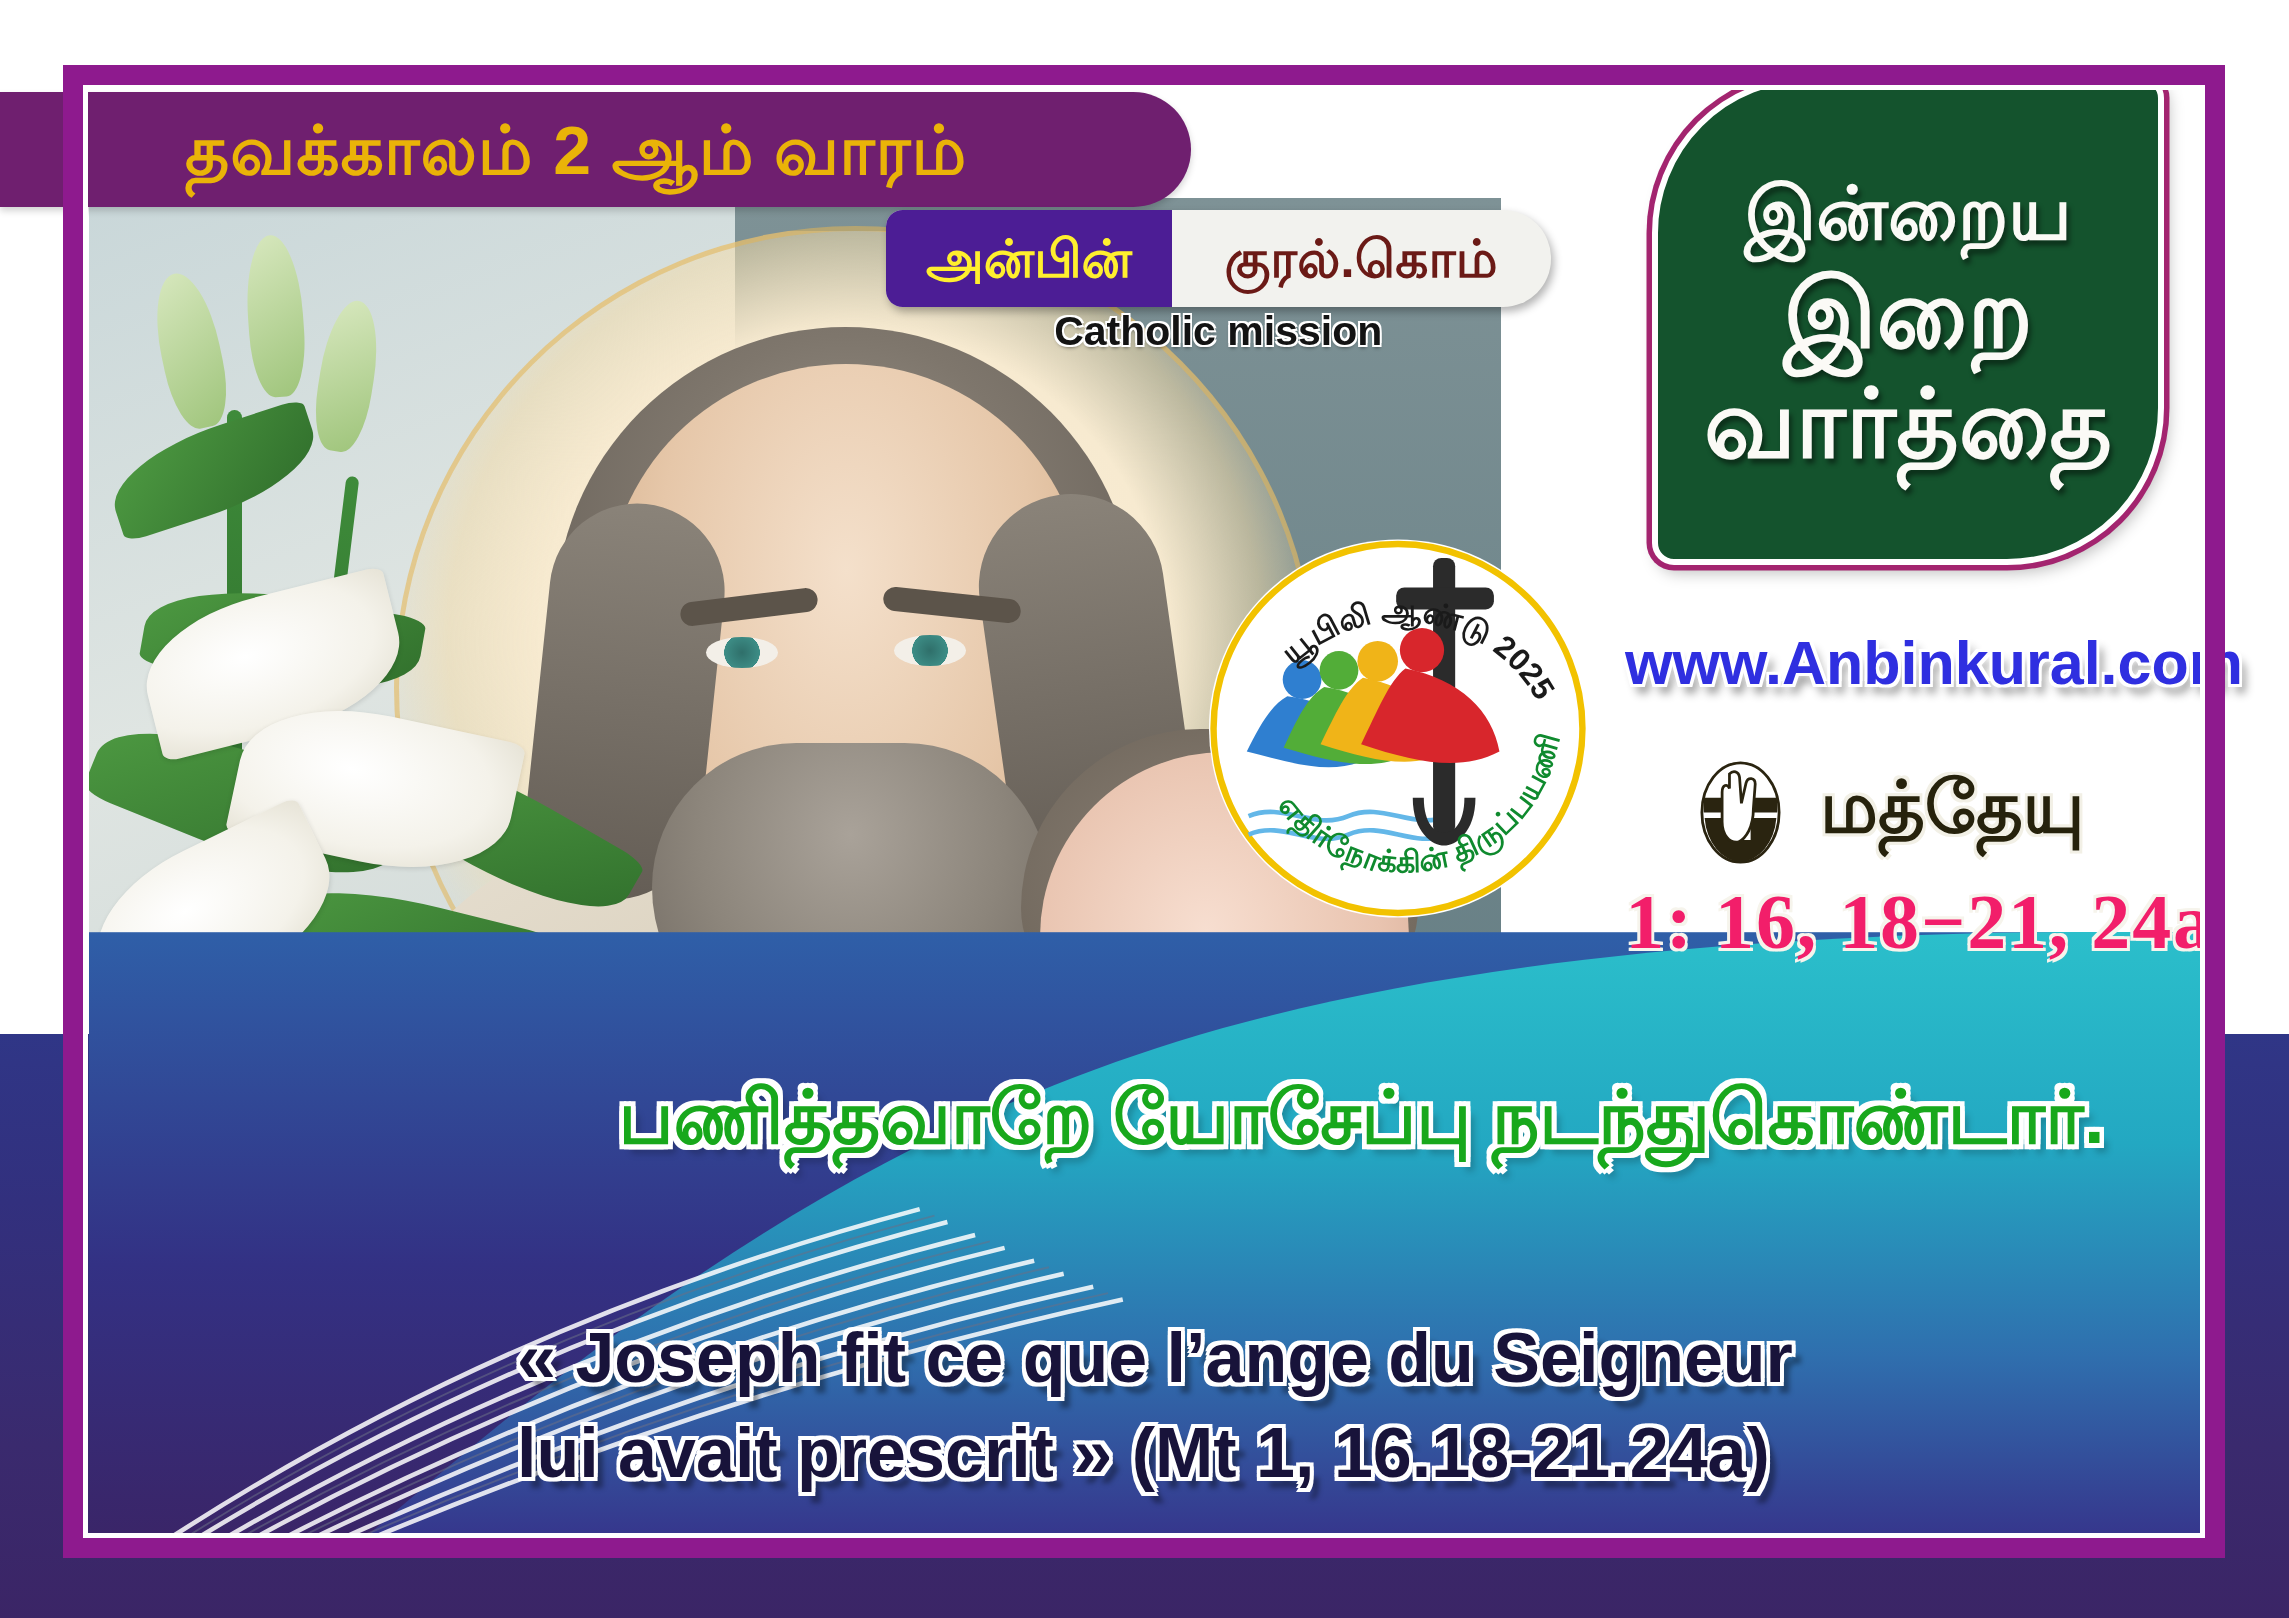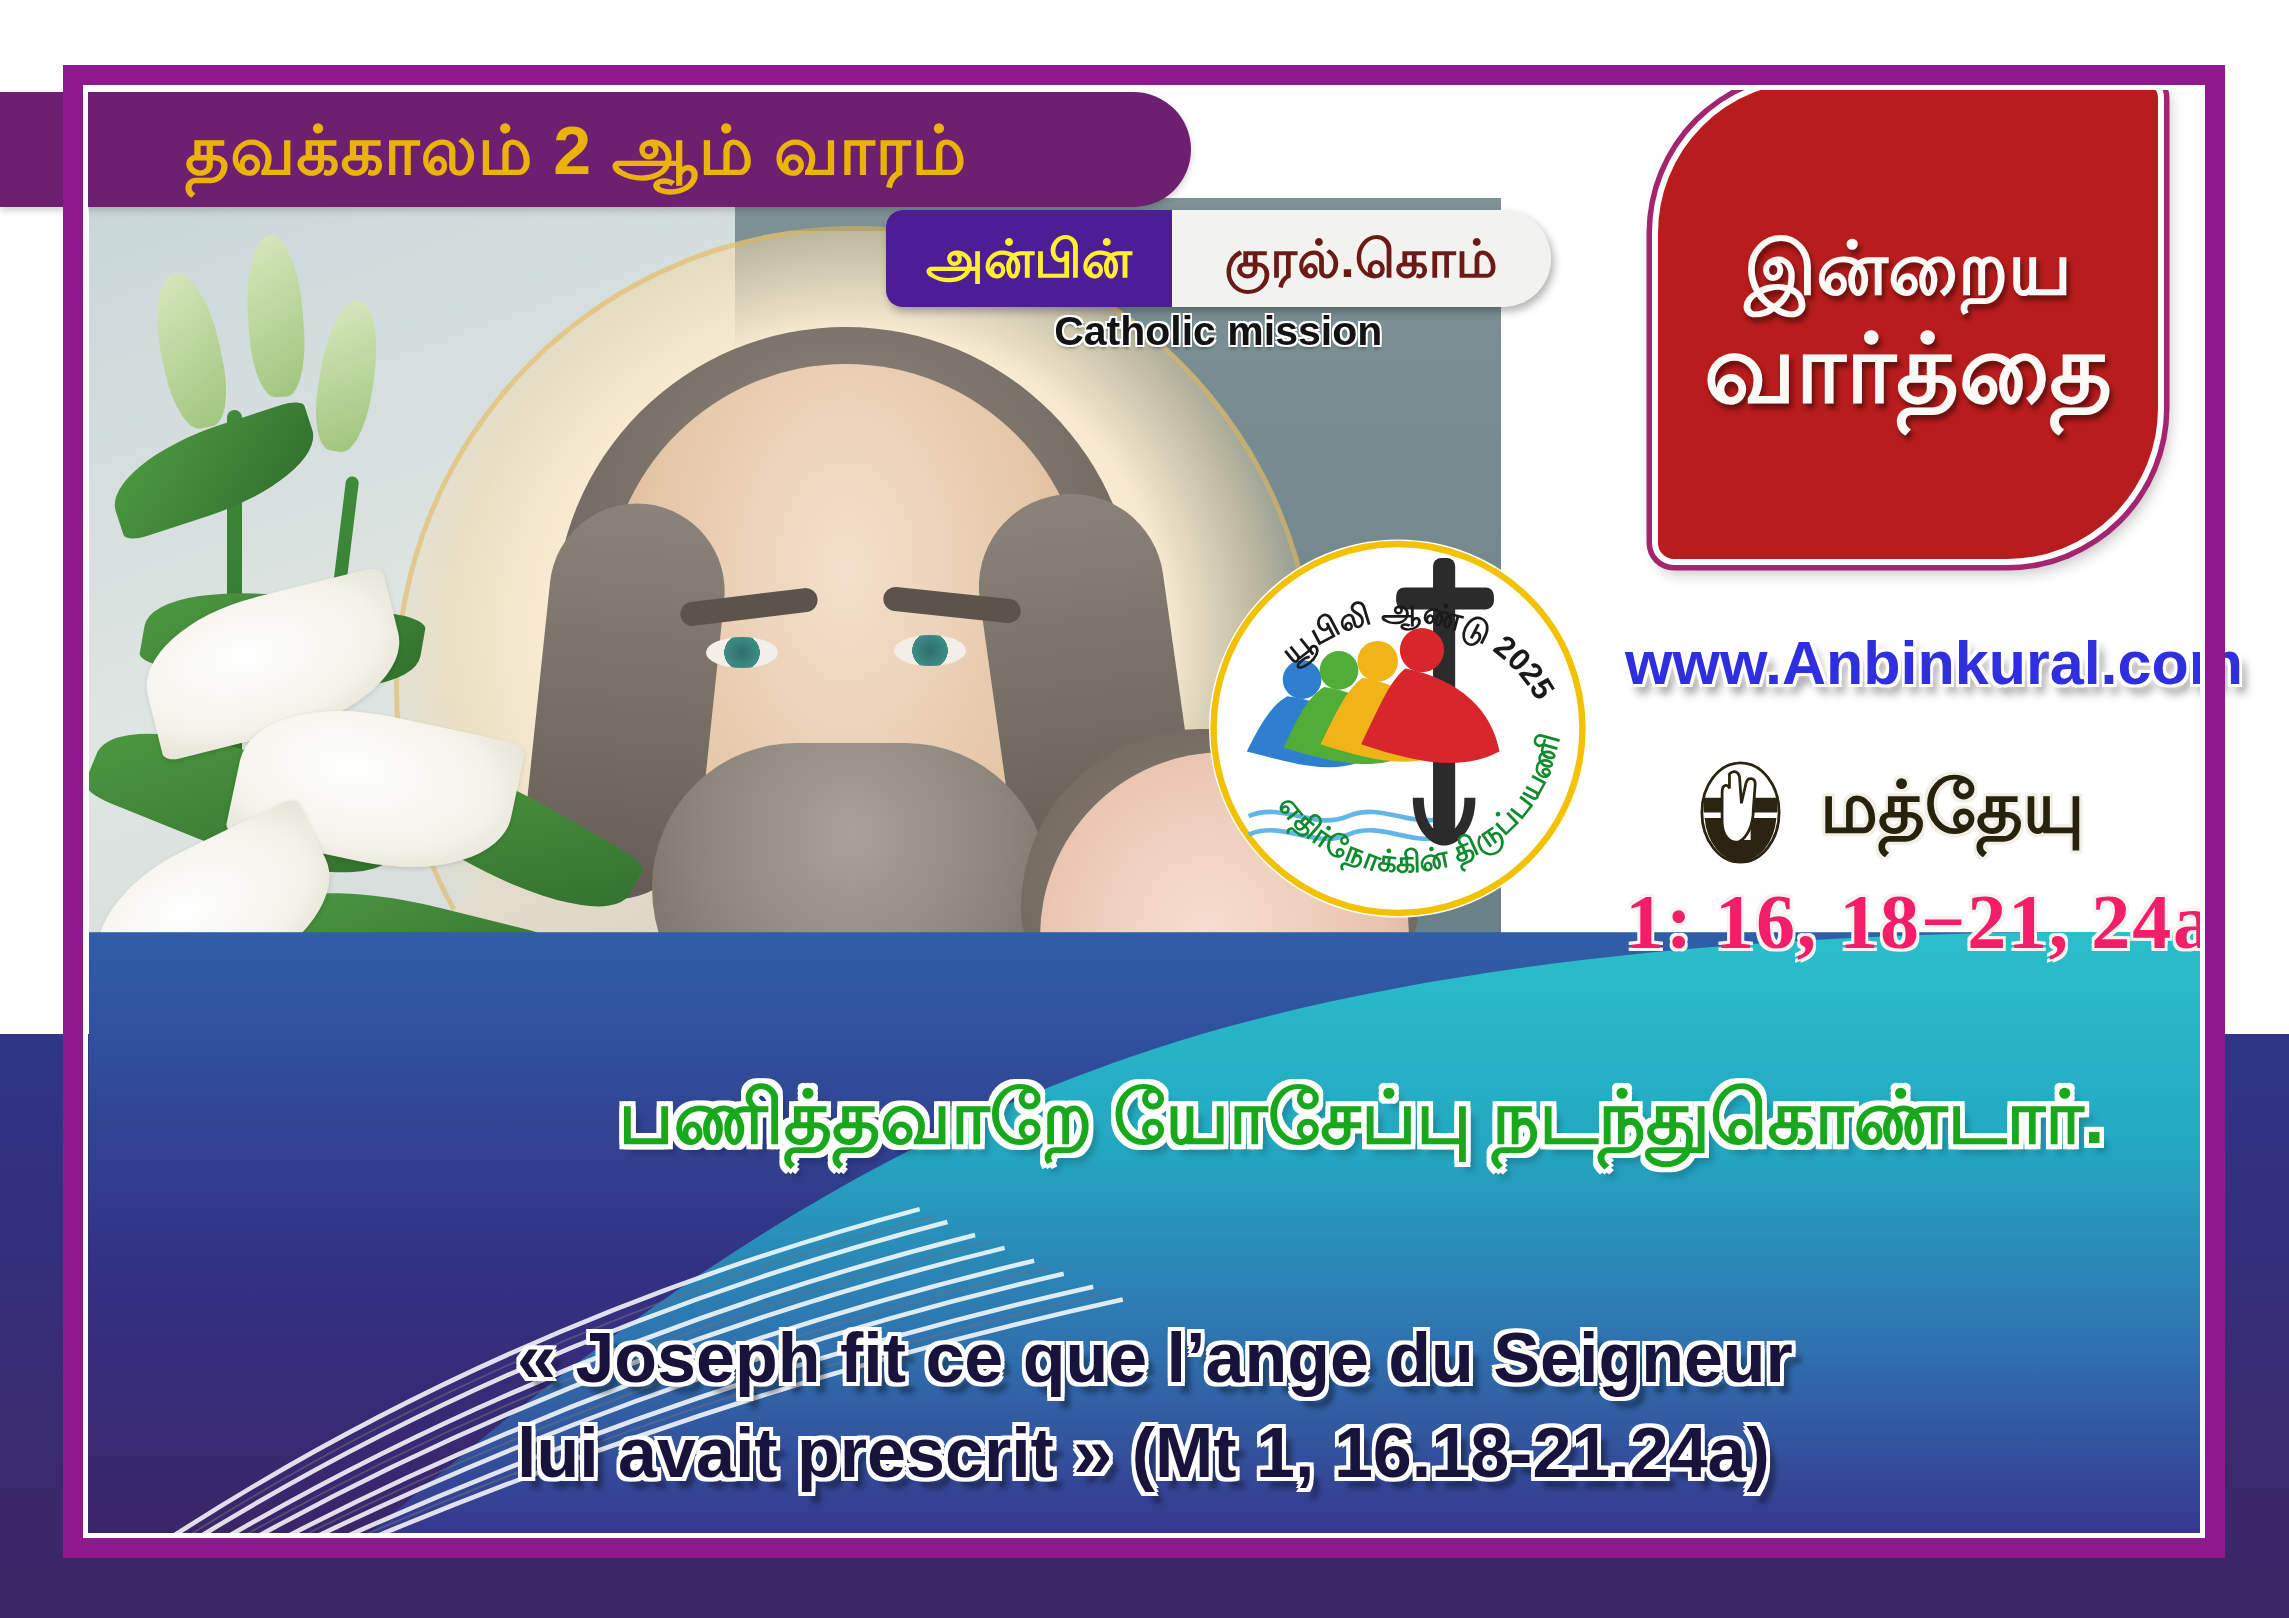--- a/index.html
+++ b/index.html
@@ -187,21 +187,21 @@
 
   
   .jubilee{
     position:absolute;left:1195px;top:521px;width:406px;height:415px;z-index:33;
   }
   .jubilee svg{display:block;}
 
   
   .rbox{
     position:absolute;left:1652px;top:76px;width:512px;height:489px;z-index:35;
-    background:#b91c1c;
+    background:#14532d;
     border-radius:157px 22px 157px 22px;
     border:6.5px solid #ffffff;
     box-shadow:0 0 0 5.5px #a3246f, 4.6px 7.4px 14.8px rgba(0,0,0,.25);
     box-sizing:border-box;
     display:flex;flex-direction:column;align-items:center;justify-content:center;
     padding-top:9.2px;
   }
   .rbox div{
     color:#fbfaf6;font-weight:bold;line-height:1.05;text-align:center;
     text-shadow:2.8px 4.6px 5.5px rgba(0,0,0,.45);
@@ -396,20 +396,21 @@
         <textPath href="#arcTop" startOffset="24%">யூபிலி ஆண்டு 2025</textPath>
       </text>
       <text font-family="Liberation Sans, sans-serif" font-size="33" font-weight="bold" fill="#0f8a2e">
         <textPath href="#arcBot" startOffset="18%">எதிர்நோக்கின் திருப்பயணிகள்</textPath>
       </text>
     </svg>
   </div>
 
   <div class="rbox">
     <div class="l1">இன்றைய</div>
+    <div class="l2">இறை</div>
     <div class="l3">வார்த்தை</div>
   </div>
 
   <div class="url">www.Anbinkural.com</div>
 
   <div class="bookrow">
     <svg class="hand-icon" viewBox="0 0 92 112" xmlns="http://www.w3.org/2000/svg">
       <ellipse cx="46" cy="56" rx="42" ry="54" fill="#ffffff" stroke="#2a2410" stroke-width="3"></ellipse>
       <path d="M46,4 A42,54 0 0 1 88,56 L4,56 A42,54 0 0 1 46,4 Z" fill="#2a2410" opacity="0"></path>
       <path d="M6,40 L86,40 L86,56 L6,56 Z" fill="#2a2410"></path>

